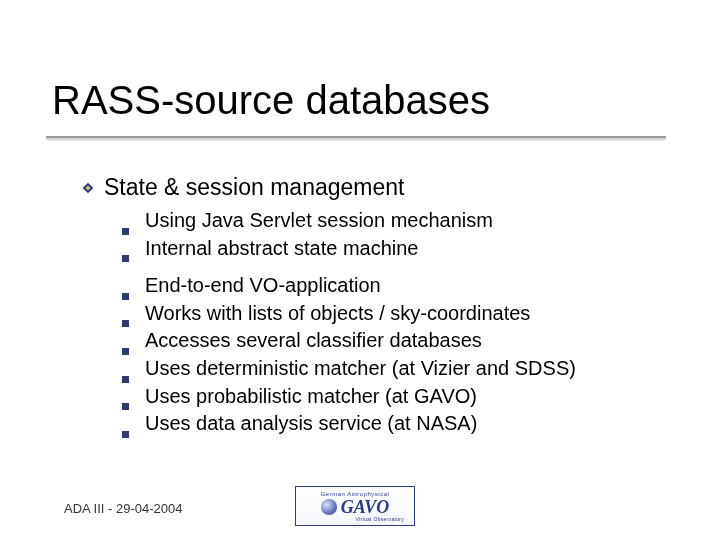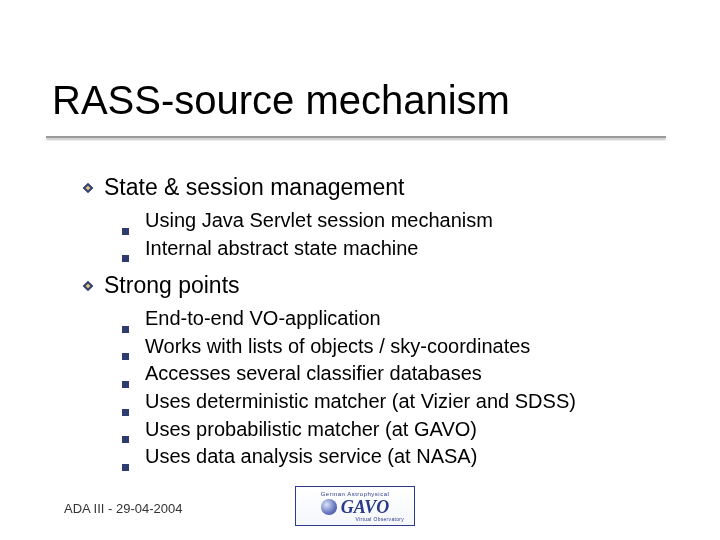--- a/index.html
+++ b/index.html
@@ -132,21 +132,21 @@
     align-self: flex-end;
     margin-right: 6px;
     white-space: nowrap;
   }
 </style>
 </head>
 <body>
 
 <div class="slide">
 
-  <div class="title">RASS-source mechanism</div>
+  <div class="title">RASS-source databases</div>
   <div class="hr"></div>
 
   <div class="body">
 
     <div class="section">
       <div class="section-header">
         <span class="diamond-bullet">
           <svg viewBox="0 0 12 12" width="12" height="12">
             <rect x="2.2" y="2.2" width="7.6" height="7.6" transform="rotate(45 6 6)" fill="#2f3b6f"></rect>
             <rect x="4.2" y="4.2" width="3.6" height="3.6" transform="rotate(45 6 6)" fill="#d6c27a"></rect>
@@ -160,29 +160,20 @@
           <span>Using Java Servlet session mechanism</span>
         </div>
         <div class="sub-item">
           <span class="square-bullet"></span>
           <span>Internal abstract state machine</span>
         </div>
       </div>
     </div>
 
     <div class="section" style="margin-top:10px;">
-      <div class="section-header">
-        <span class="diamond-bullet">
-          <svg viewBox="0 0 12 12" width="12" height="12">
-            <rect x="2.2" y="2.2" width="7.6" height="7.6" transform="rotate(45 6 6)" fill="#2f3b6f"></rect>
-            <rect x="4.2" y="4.2" width="3.6" height="3.6" transform="rotate(45 6 6)" fill="#d6c27a"></rect>
-          </svg>
-        </span>
-        <span>Strong points</span>
-      </div>
       <div class="sub-list">
         <div class="sub-item">
           <span class="square-bullet"></span>
           <span>End-to-end VO-application</span>
         </div>
         <div class="sub-item">
           <span class="square-bullet"></span>
           <span>Works with lists of objects / sky-coordinates</span>
         </div>
         <div class="sub-item">

